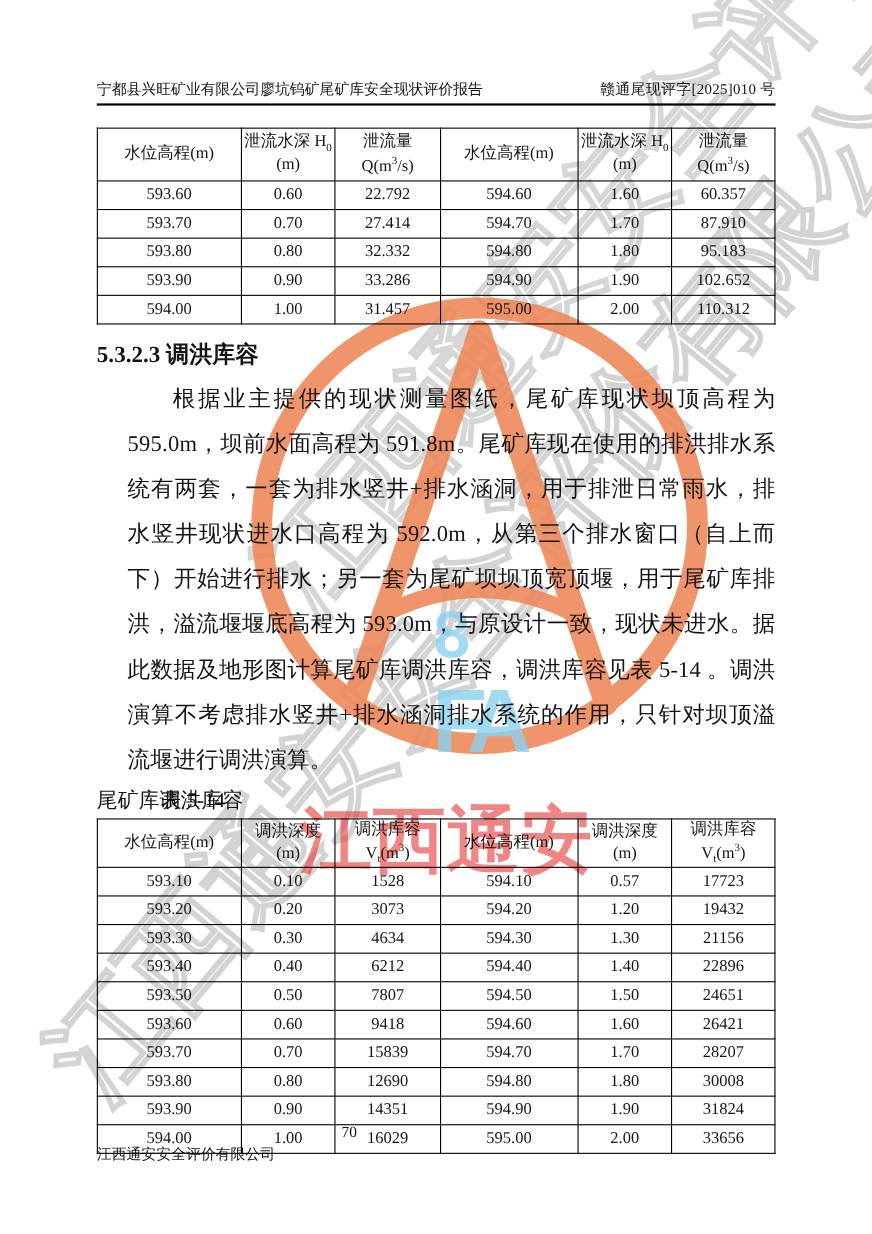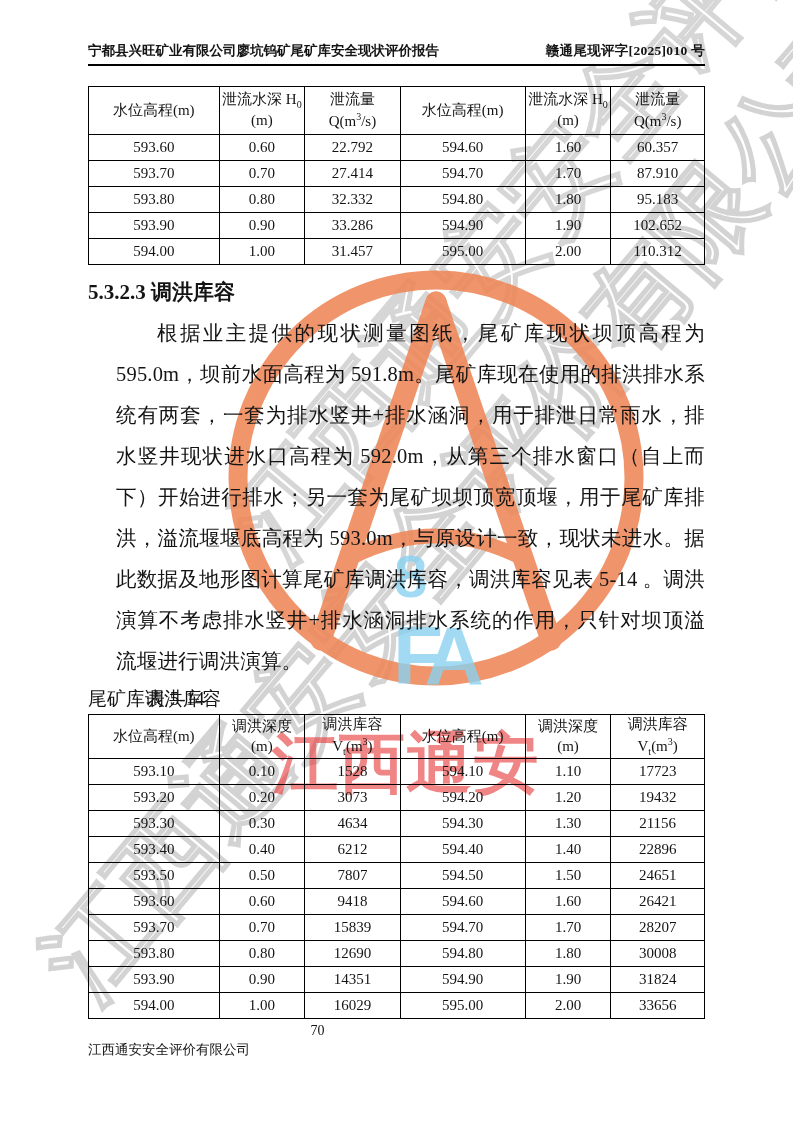--- a/index.html
+++ b/index.html
@@ -9,23 +9,23 @@
     background:#fff;
     overflow:hidden;
     font-family:"Liberation Serif","DejaVu Serif",serif;
     color:#141414;
   }
   .wm-layer{position:absolute;left:0;top:0;z-index:0;pointer-events:none;}
   .content{position:absolute;left:88px;top:0;width:617px;z-index:1;}
 
   .doc-header{
     display:flex;justify-content:space-between;align-items:flex-end;
-    padding-top:42px;padding-bottom:5px;
+    padding-top:72px;padding-bottom:5px;
     border-bottom:2px solid #000;
-    font-size:13.5px;line-height:17px;font-weight:bold;
+    font-size:13.5px;line-height:17px;
   }
   .doc-header .hdr-right{letter-spacing:.3px;}
 
   table{
     width:100%;border-collapse:collapse;table-layout:fixed;
     font-size:15px;
   }
   .tbl-discharge{margin-top:20px;}
   .tbl-storage{margin-top:2px;}
   th,td{
@@ -191,21 +191,21 @@
             <th>调洪深度<br>(m)</th>
             <th>调洪库容<br>V<sub>t</sub>(m<sup>3</sup>)</th>
           </tr>
         </thead>
       <tbody>
           <tr>
             <td>593.10</td>
             <td>0.10</td>
             <td>1528</td>
             <td>594.10</td>
-            <td>1.10</td>
+            <td>0.57</td>
             <td>17723</td>
           </tr>
           <tr>
             <td>593.20</td>
             <td>0.20</td>
             <td>3073</td>
             <td>594.20</td>
             <td>1.20</td>
             <td>19432</td>
           </tr>

